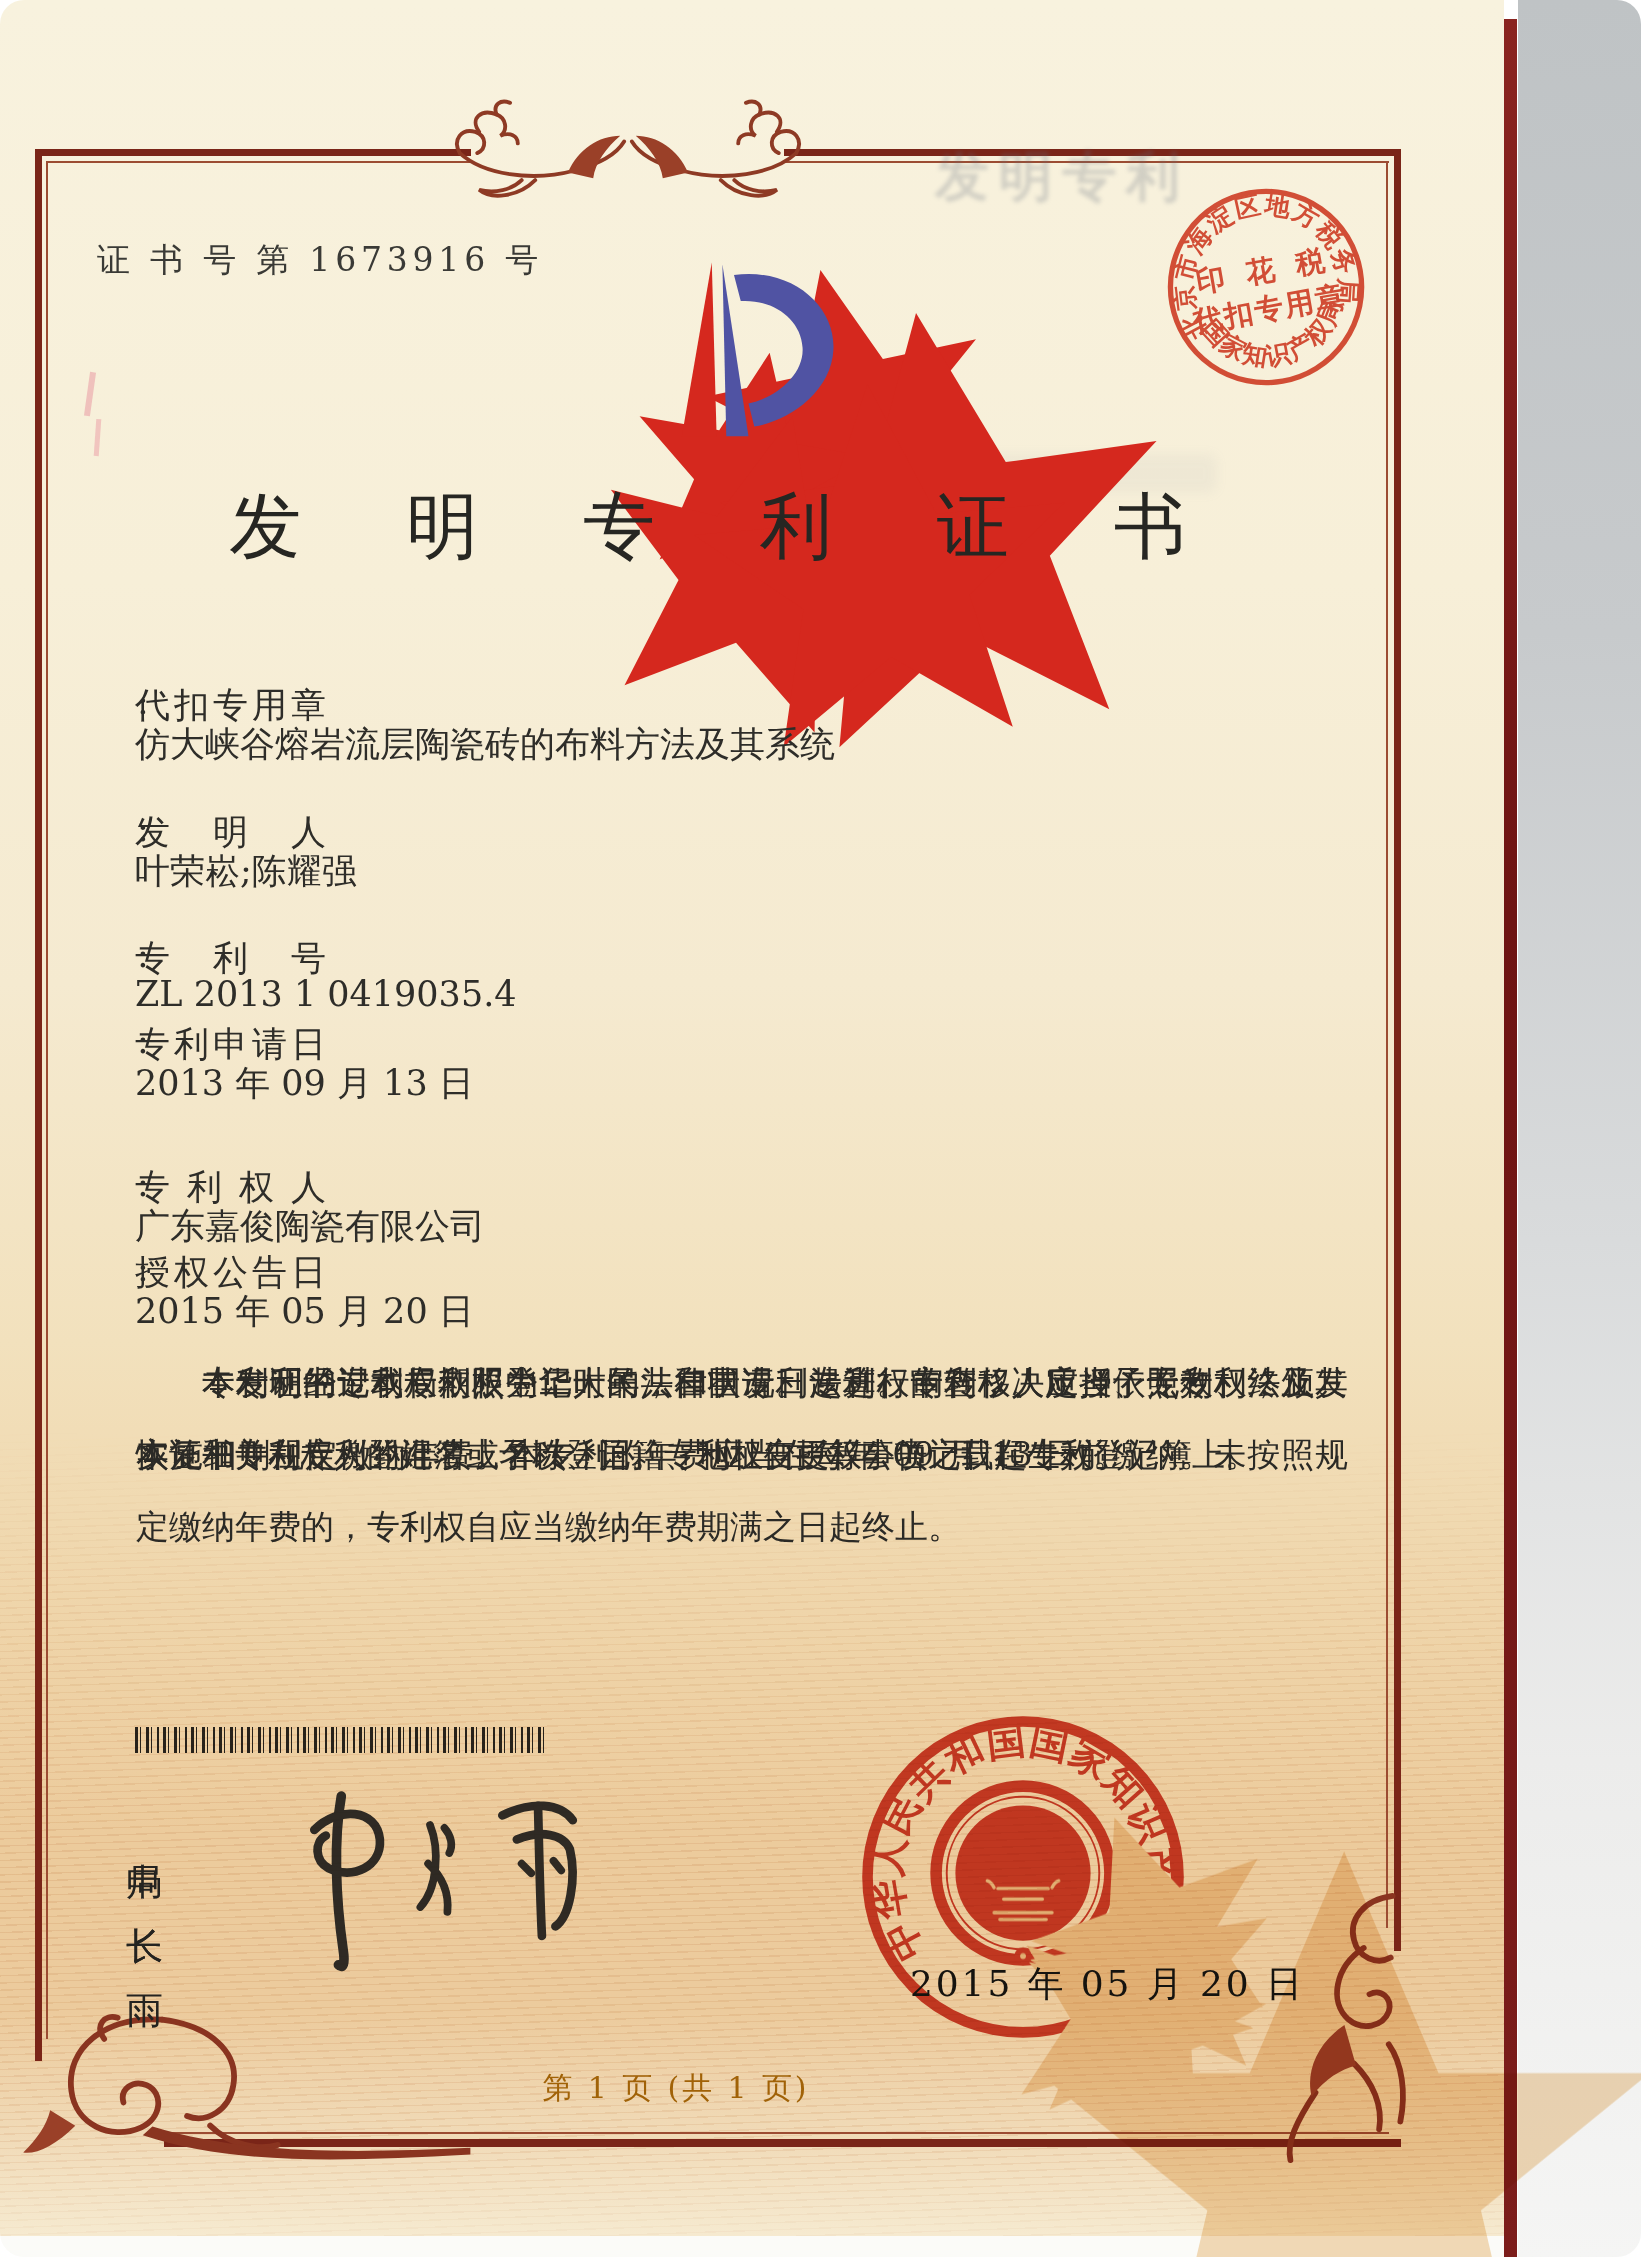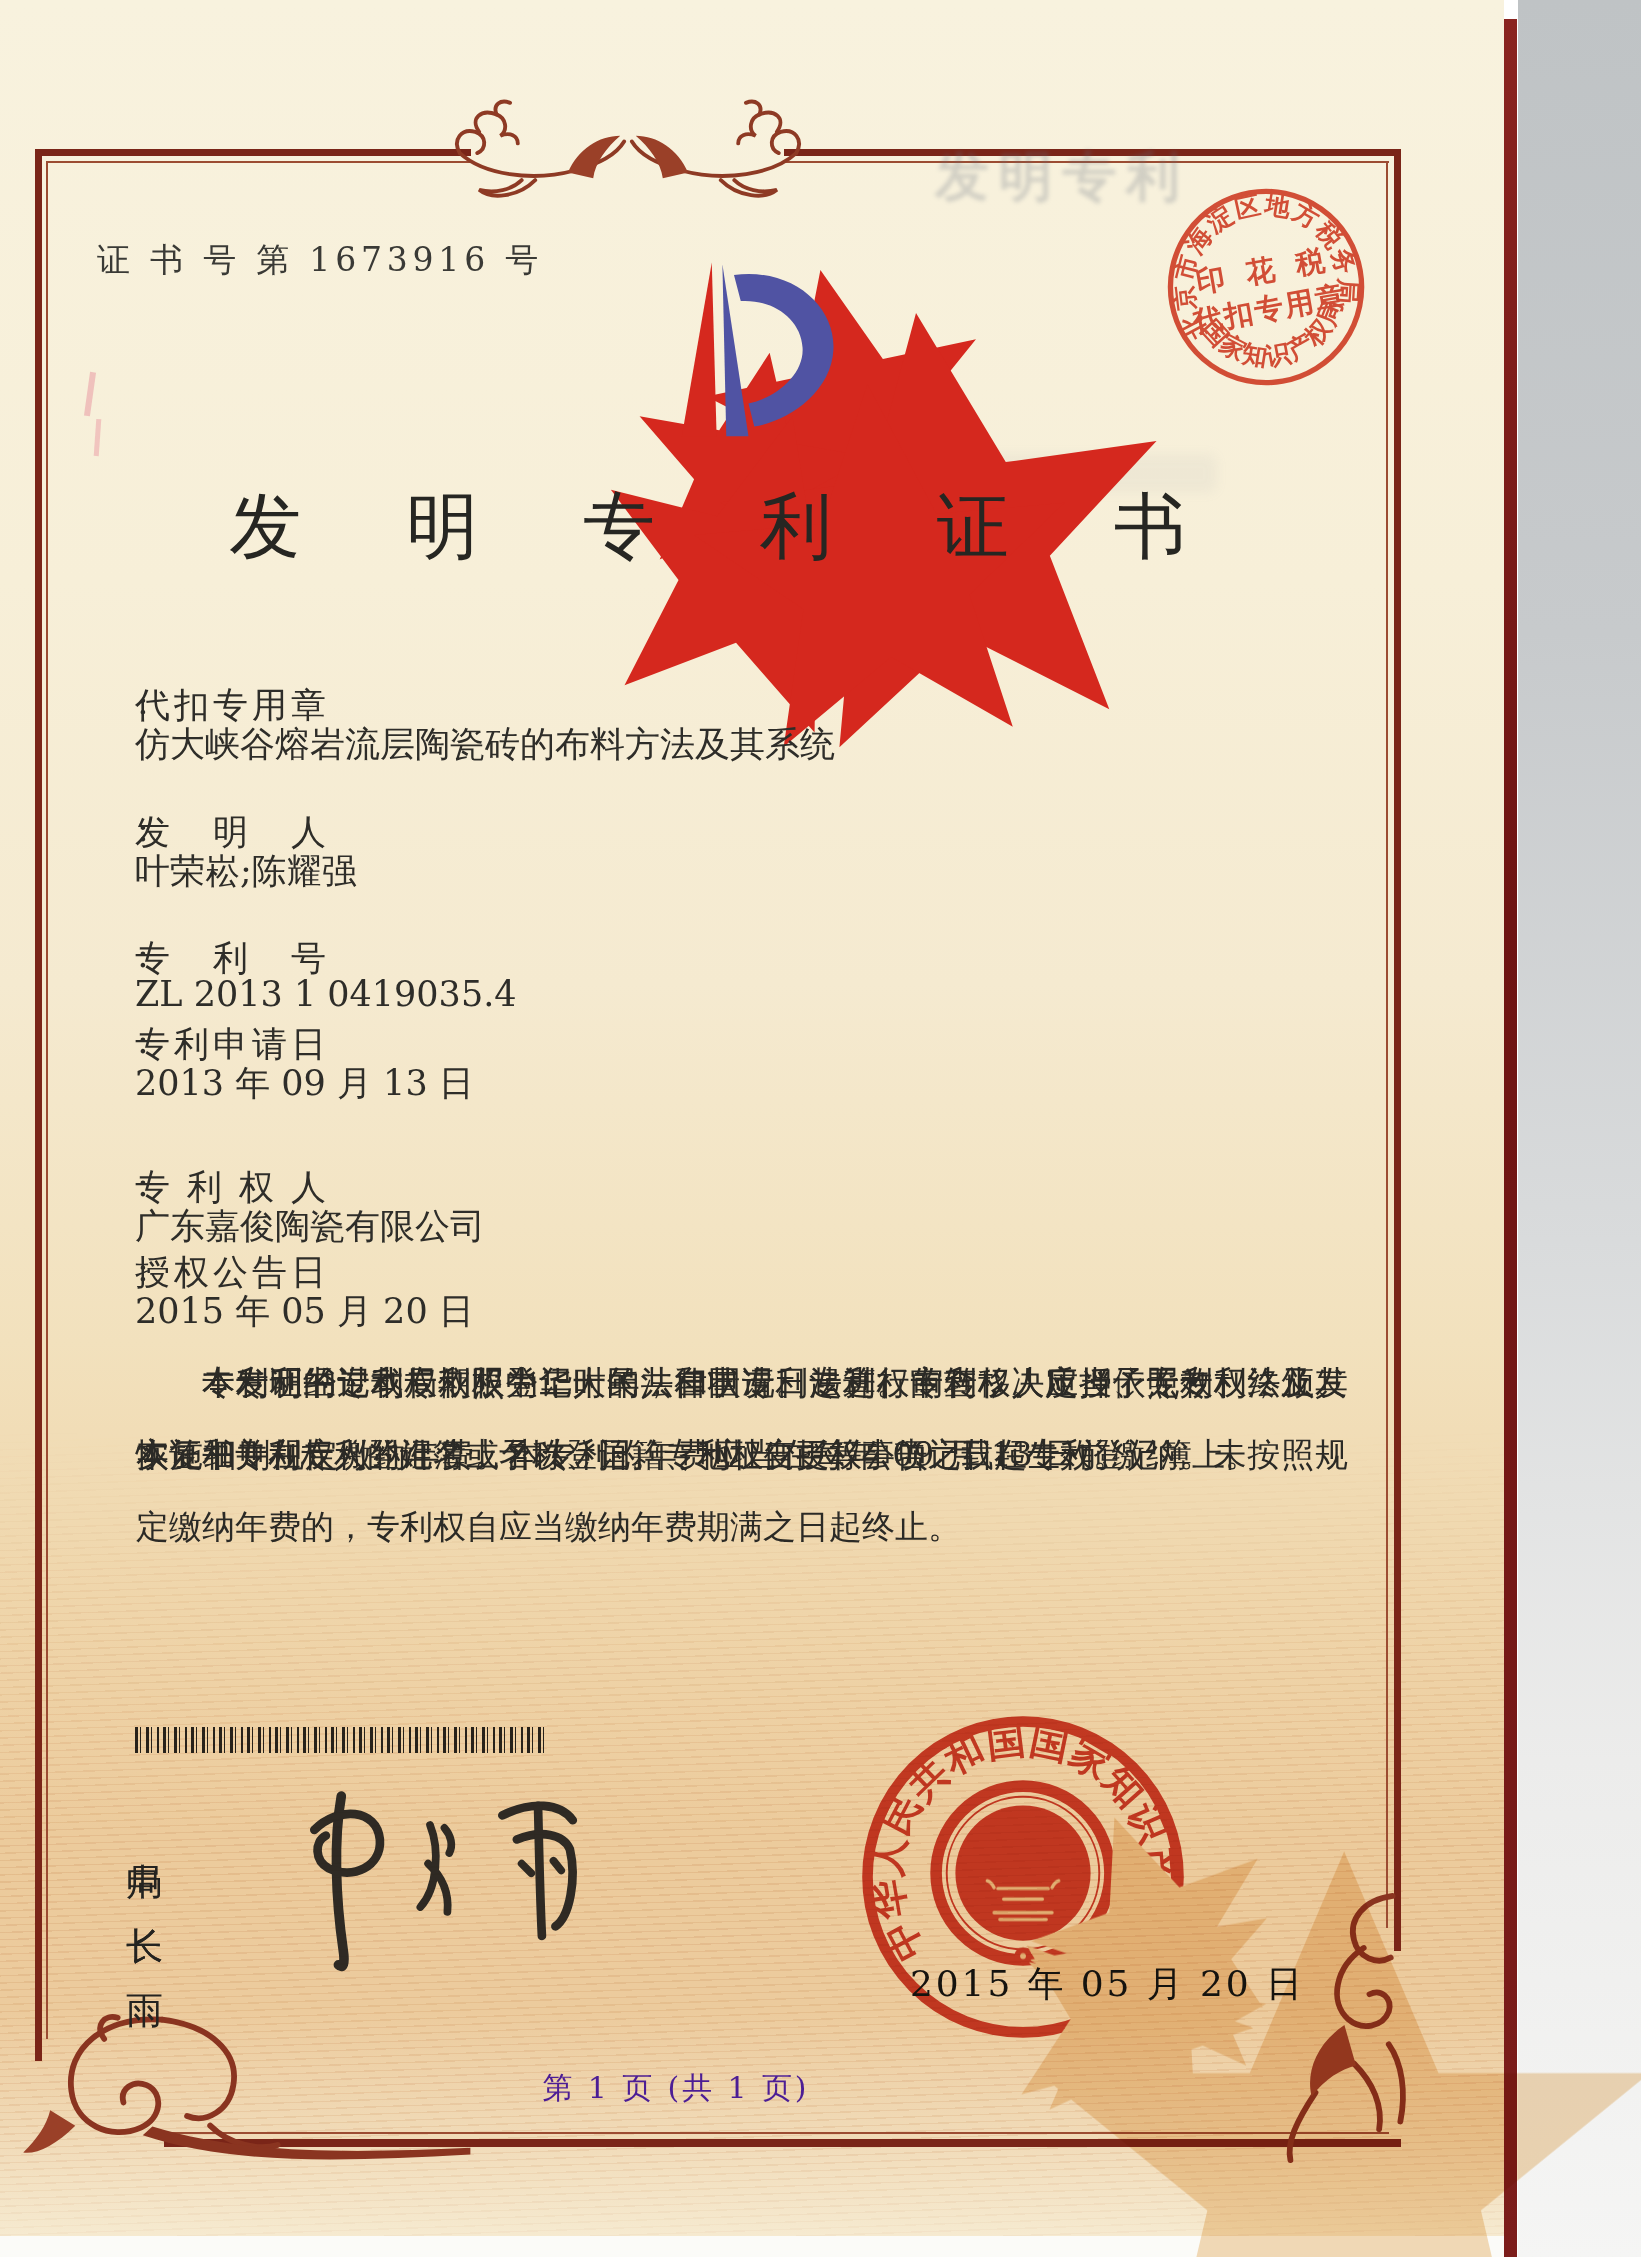--- a/index.html
+++ b/index.html
@@ -1,17 +1,17 @@
 <!DOCTYPE html>
 <html><head>
 <meta charset="utf-8">
 <style>
   html,body{margin:0;padding:0;background:#ffffff;}
   #canvas{position:relative;width:1641px;height:2257px;overflow:hidden;
-          font-family:"DejaVu Serif","Liberation Serif",serif;background:#fff;}
+          font-family:"DejaVu Serif","Liberation Serif",serif;background:#fff;border-radius:24px;}
   #canvas *{position:absolute;box-sizing:border-box;}
 
   
   .scan-strip{left:1518px;top:0;width:124px;height:2257px;
     background:linear-gradient(180deg,#bfc3c5 0%,#c7cacc 28%,#d9dbdc 55%,#ececeb 78%,#f5f5f4 100%);}
   .book-edge{left:1503px;top:19.3px;width:13.5px;height:2238px;
     background:linear-gradient(180deg,#8a2420 0%,#6e1413 40%,#7c1d1b 100%);}
 
   
   .page{left:0;top:0;width:1504px;height:2236px;
@@ -43,21 +43,21 @@
     background:repeating-linear-gradient(90deg,#16130f 0 2.9px,transparent 2.9px 4.8px,#16130f 4.8px 5.8px,
       transparent 5.8px 10.6px,#16130f 10.6px 14.5px,transparent 14.5px 16.4px,#16130f 16.4px 17.4px,
       transparent 17.4px 22px,#16130f 22px 24px,transparent 24px 28px);}
 
   .signer{left:126px;top:1833px;font-family:"DejaVu Sans","Liberation Sans",sans-serif;
           font-size:37px;line-height:64px;letter-spacing:7.7px;color:#242320;}
   .signer div{position:static;margin-top:18px;}
 
   .seal-date{left:910px;top:1960px;font-size:36px;letter-spacing:2.9px;color:#15130f;z-index:6;}
   .footer{left:502px;top:2068px;width:348px;text-align:center;font-size:30px;
-          letter-spacing:2.9px;color:#4c1d95;}
+          letter-spacing:2.9px;color:#a16207;}
 
   .ghost{left:935px;top:141px;font-size:54px;letter-spacing:9.7px;color:#667080;
          opacity:.26;filter:blur(1.9px);font-family:"DejaVu Sans","Liberation Sans",sans-serif;font-weight:700;}
   .ghost2{left:966px;top:454px;width:251px;height:39px;background:#8b93a0;opacity:.08;
           filter:blur(5.8px);border-radius:7.7px;}
   .pink1{left:87px;top:372px;width:5.8px;height:44px;background:#e8919e;opacity:.5;transform:rotate(8deg);}
   .pink2{left:95px;top:419px;width:4.8px;height:37px;background:#e8919e;opacity:.45;transform:rotate(4deg);}
 
   svg{overflow:visible;}
   .seal-svg{mix-blend-mode:multiply;opacity:.92;}

